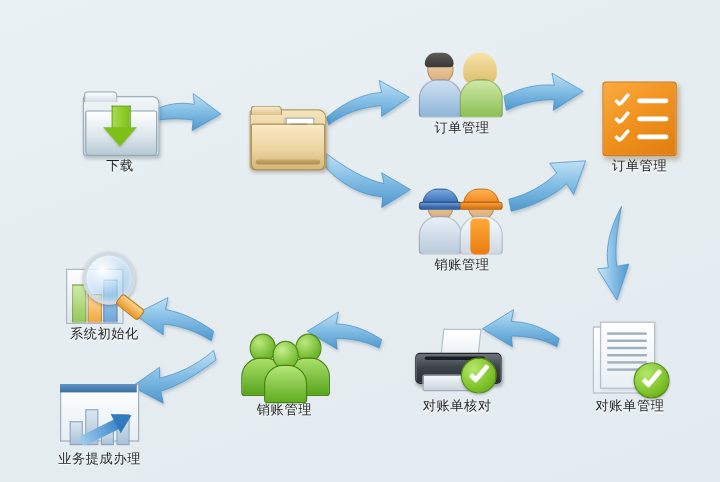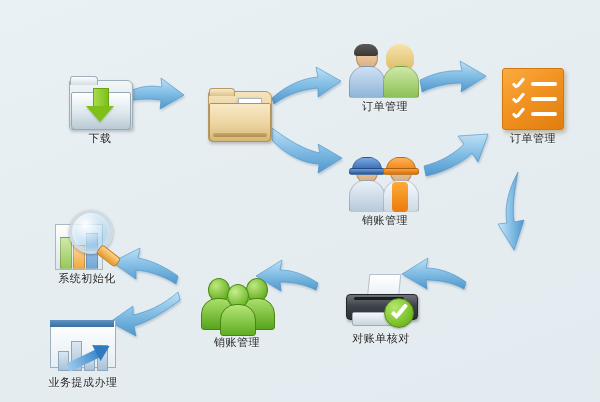--- a/index.html
+++ b/index.html
@@ -375,20 +375,30 @@
           </div>
         <div class="row" style="top:39px;">
             <span class="ck"></span>
             <span class="ln"></span>
           </div>
       </div>
     </div>
     <div class="cap cap-lbl">订单管理</div>
   </div>
 
+  <div class="node" style="left:470px;top:258px;">
+    <div class="art">
+      <div class="docs">
+        <div class="pg p1"></div>
+        <div class="pg p2"></div>
+        <div class="greentick"></div>
+      </div>
+    </div>
+    <div class="cap cap-lbl">对账单管理</div>
+  </div>
 
   <div class="node" style="left:326px;top:258px;">
     <div class="art">
       <div class="printer">
         <div class="sheet"></div>
         <div class="body"></div>
         <div class="slot"></div>
         <div class="tray"></div>
         <div class="greentick" style="right:4px;bottom:2px;"></div>
       </div>

